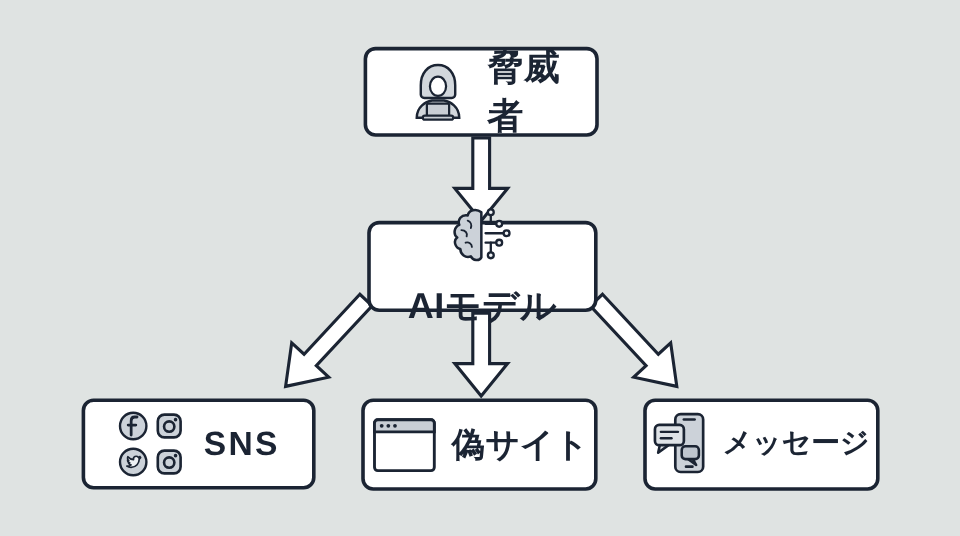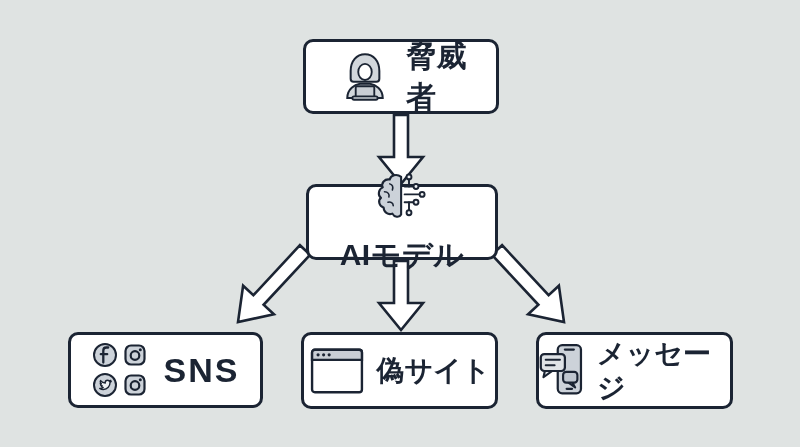--- a/index.html
+++ b/index.html
@@ -15,23 +15,23 @@
     background:#ffffff; border:3px solid #1b2433; border-radius:10px;
     display:flex; align-items:center; justify-content:center;
     font-weight:bold;
   }
   .node-threat { left:303px; top:39px;  width:196px; height:75px; gap:14px;padding-left:32px; }
   .node-ai     { left:306px; top:184px; width:192px; height:76px; gap:10px;flex-direction:column; }
   .node-sns    { left:68px;  top:332px; width:195px; height:76px; gap:16px; }
   .node-fake   { left:301px; top:332px; width:197px; height:77px; gap:12px; }
   .node-msg    { left:536px; top:332px; width:197px; height:77px; gap:8px;  }
   .label-lg  { font-size:30px; letter-spacing:0.5px; }
-  .label-sns { font-size:34px; letter-spacing:2px; }
+  .label-sns { font-size:28px; letter-spacing:2px; }
   .label-md  { font-size:28px; }
-  .label-two { font-size:28px; line-height:1.2; }
+  .label-two { font-size:24px; line-height:1.2; text-align:center; }
   .icon { flex:0 0 auto; display:block; }
   .sns-grid {
     display:grid; grid-template-columns:26px 26px; grid-template-rows:26px 26px;
     gap:4px;
   }
 </style>
 </head>
 <body>
 
 <div class="canvas">

